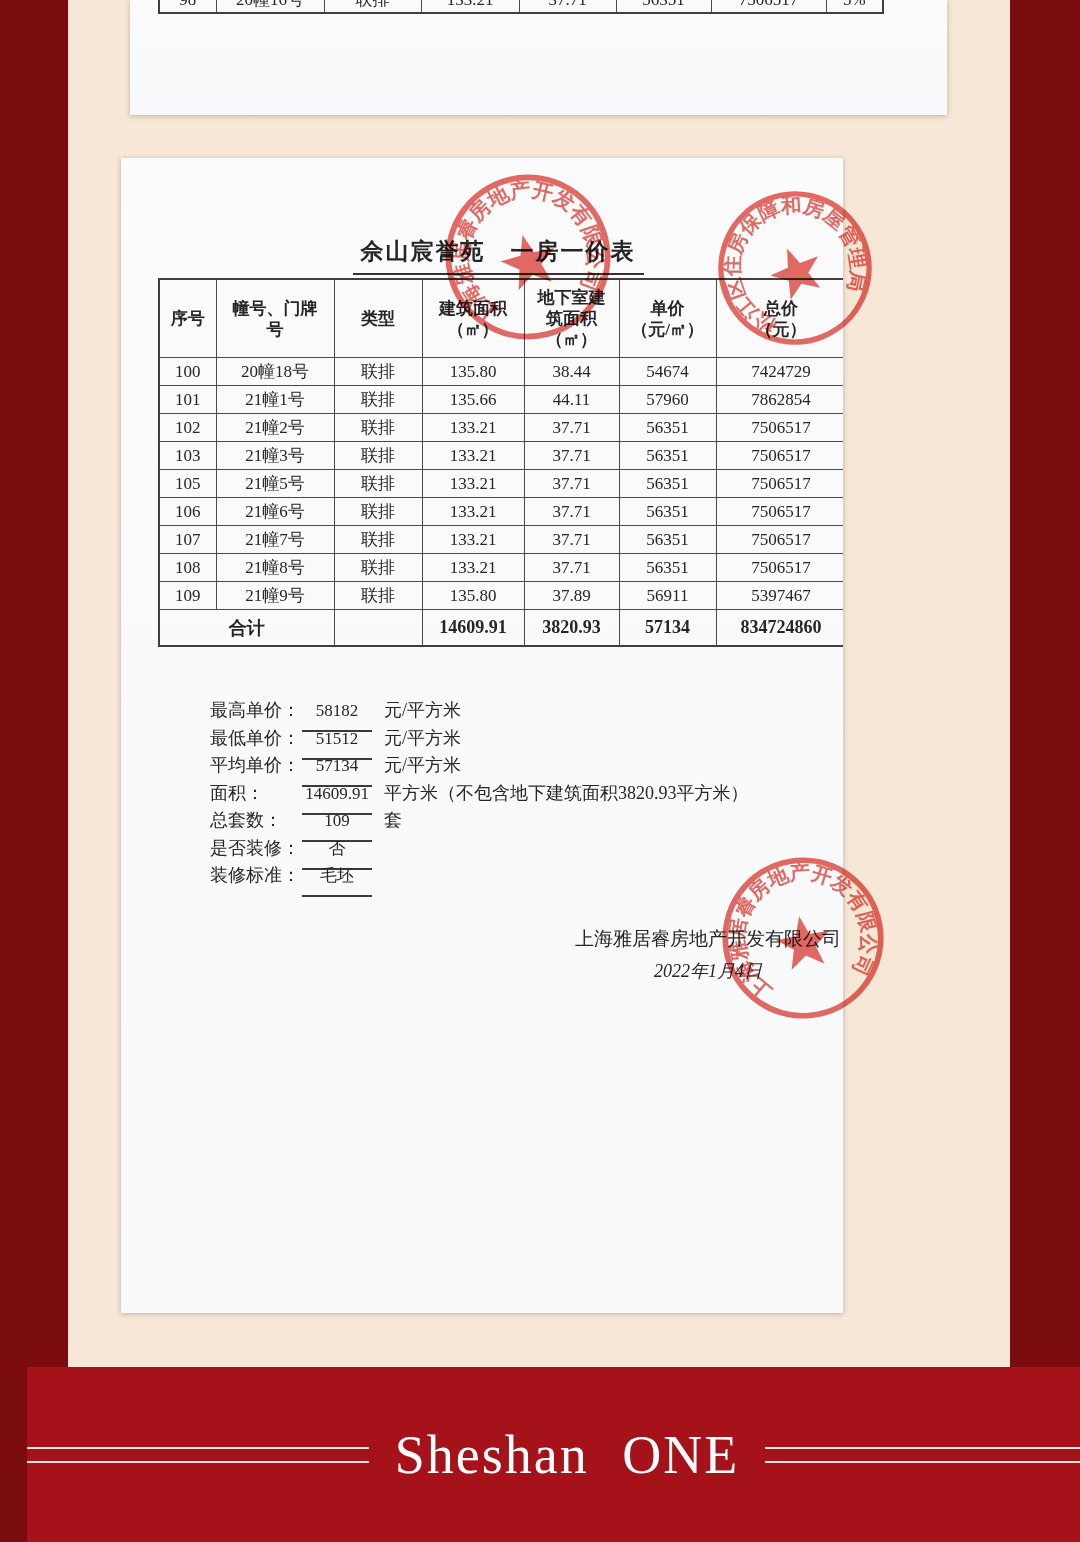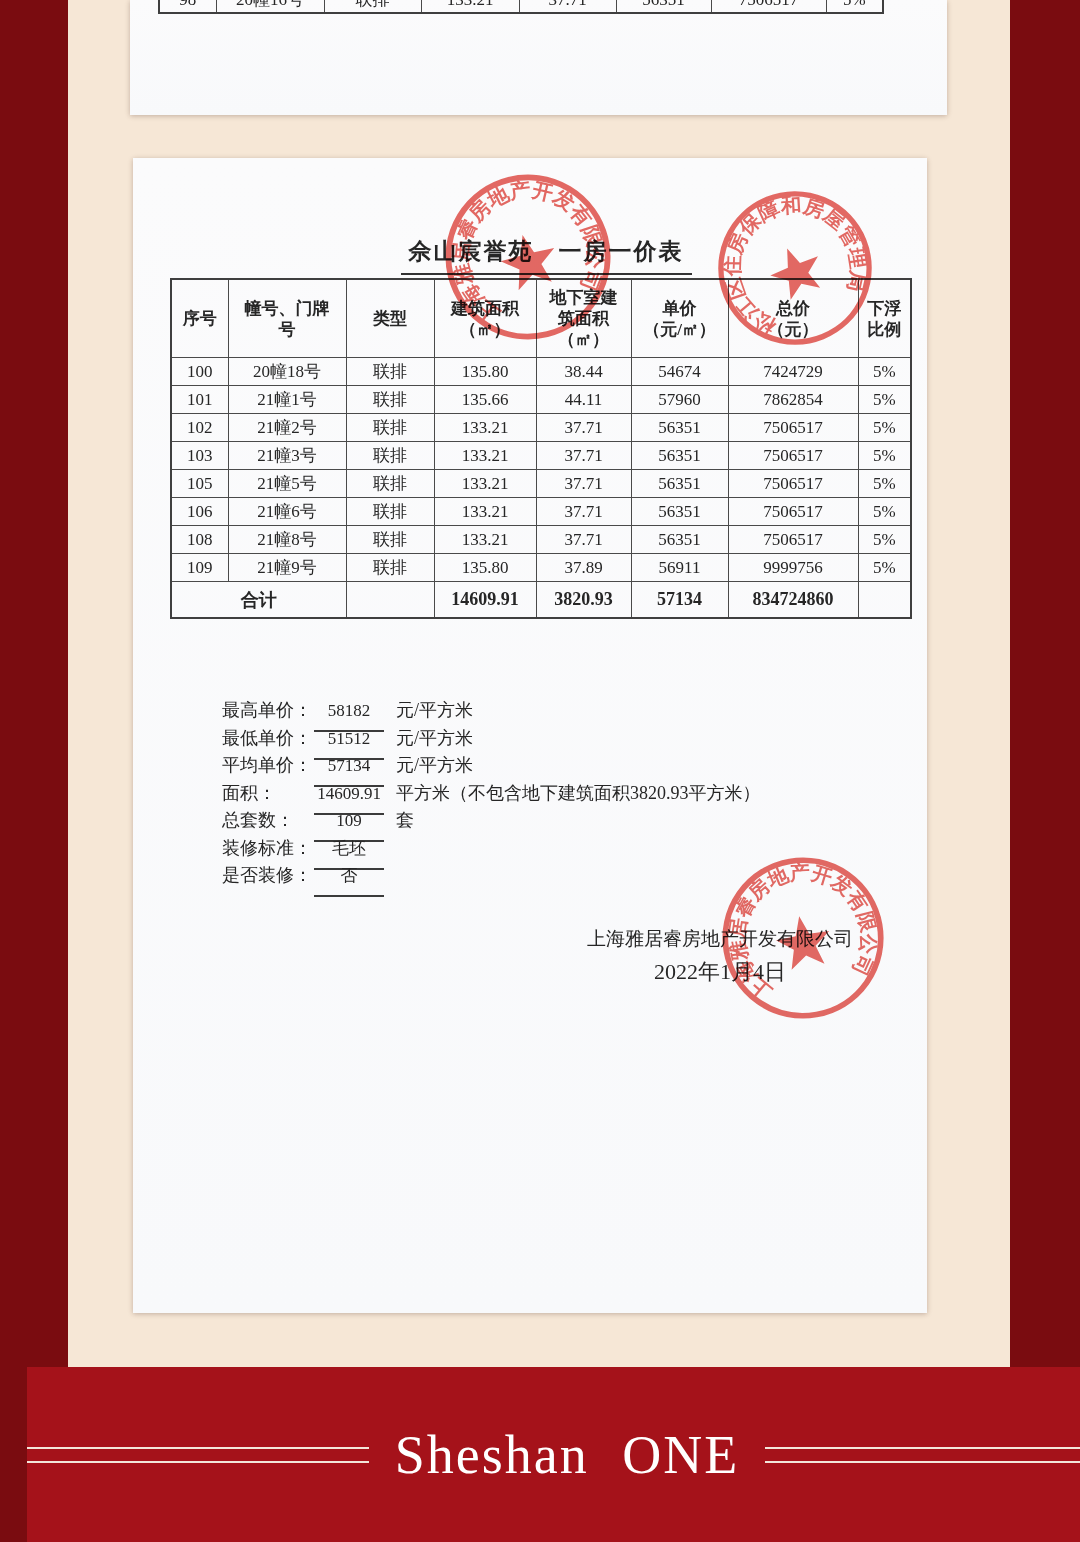--- a/index.html
+++ b/index.html
@@ -5,21 +5,21 @@
   html,body{margin:0;padding:0;}
   body{
     width:1080px;height:1542px;position:relative;overflow:hidden;
     background:#7a0c10;
     font-family:"Liberation Serif","DejaVu Serif",serif;
     color:#262626;
   }
   .panel{position:absolute;left:68px;top:0;width:942px;height:1367px;background:#f6e7d6;}
   .page{position:absolute;background:linear-gradient(180deg,#fbfbfc 0%,#f8f9fb 100%);box-shadow:0 1px 5px rgba(60,30,20,.28);overflow:hidden;}
   .page-top{left:130px;top:0;width:817px;height:115px;}
-  .page-main{left:133px;top:158px;width:794px;height:1155px;}
+  .page-main{left:121px;top:158px;width:722px;height:1155px;}
 
   table.price{border-collapse:collapse;table-layout:fixed;background:transparent;}
   table.price td,table.price th{
     border:1.6px solid #4a4a4a;text-align:center;vertical-align:middle;
     font-size:17px;padding:0;overflow:hidden;white-space:pre-line;
   }
   table.price{border:2.2px solid #3f3f3f;}
   table.price th{font-weight:600;line-height:21px;}
   .tbl-top{position:absolute;left:28px;top:-15px;width:724px;}
   .tbl-top td{height:25px;}
@@ -34,21 +34,21 @@
 
   .summary{position:absolute;left:89px;top:534px;font-size:18px;}
   .sum-row{height:27.5px;line-height:36px;white-space:nowrap;}
   .sum-label{display:inline-block;width:92px;}
   .sum-val{display:inline-block;min-width:64px;text-align:center;border-bottom:2px solid #3b3b3b;
            padding:0 3px 1px;font-size:17px;}
   .sum-unit{margin-left:12px;}
 
   .signature{position:absolute;left:427px;top:764px;width:320px;text-align:center;line-height:33px;}
   .sig-company{font-size:19px;}
-  .sig-date{font-size:22px;}
+  .sig-date{font-size:18px;font-style:italic;}
 
   .stamp{position:absolute;mix-blend-mode:multiply;opacity:.85;pointer-events:none;}
   .stamp text{font-family:"Liberation Serif","DejaVu Serif",serif;font-weight:600;}
 
   .footer{position:absolute;left:0;top:1367px;width:1080px;height:175px;background:#a5121a;
           display:flex;align-items:center;margin-left:27px;}
   .footer-rule{flex:1;height:12px;border-top:2px solid #f3e6da;border-bottom:2px solid #f3e6da;}
   .brand{margin:0 26px;color:#ffffff;font-size:54px;letter-spacing:2px;word-spacing:18px;white-space:nowrap;
          font-family:"Liberation Serif","DejaVu Serif",serif;}
 </style>
@@ -175,37 +175,47 @@
           <td>106</td>
           <td>21幢6号</td>
           <td>联排</td>
           <td>133.21</td>
           <td>37.71</td>
           <td>56351</td>
           <td>7506517</td>
           <td>5%</td>
         </tr>
         <tr>
+          <td>107</td>
+          <td>21幢7号</td>
+          <td>联排</td>
+          <td>133.21</td>
+          <td>37.71</td>
+          <td>56351</td>
+          <td>7506517</td>
+          <td>5%</td>
+        </tr>
+        <tr>
           <td>108</td>
           <td>21幢8号</td>
           <td>联排</td>
           <td>133.21</td>
           <td>37.71</td>
           <td>56351</td>
           <td>7506517</td>
           <td>5%</td>
         </tr>
         <tr>
           <td>109</td>
           <td>21幢9号</td>
           <td>联排</td>
           <td>135.80</td>
           <td>37.89</td>
           <td>56911</td>
-          <td>9999756</td>
+          <td>5397467</td>
           <td>5%</td>
         </tr>
       </tbody>
     <tbody>
       <tr class="total">
         <td colspan="2">合计</td>
         <td></td>
         <td>14609.91</td>
         <td>3820.93</td>
         <td>57134</td>
@@ -225,24 +235,24 @@
     <div class="sum-row">
       <span class="sum-label">平均单价：</span><span class="sum-val">57134</span><span class="sum-unit">元/平方米</span>
     </div>
     <div class="sum-row">
       <span class="sum-label">面积：</span><span class="sum-val">14609.91</span><span class="sum-unit">平方米（不包含地下建筑面积3820.93平方米）</span>
     </div>
     <div class="sum-row">
       <span class="sum-label">总套数：</span><span class="sum-val">109</span><span class="sum-unit">套</span>
     </div>
     <div class="sum-row">
+      <span class="sum-label">是否装修：</span><span class="sum-val">否</span><span class="sum-unit"></span>
+    </div>
+    <div class="sum-row">
       <span class="sum-label">装修标准：</span><span class="sum-val">毛坯</span><span class="sum-unit"></span>
-    </div>
-    <div class="sum-row">
-      <span class="sum-label">是否装修：</span><span class="sum-val">否</span><span class="sum-unit"></span>
     </div>
   </div>
 
   <div class="signature">
     <div class="sig-company">上海雅居睿房地产开发有限公司</div>
     <div class="sig-date">2022年1月4日</div>
   </div>
 </div>
 
 <svg class="stamp" style="left:442px;top:171px;transform:rotate(-14deg);" width="172" height="172" viewBox="0 0 160 160">

